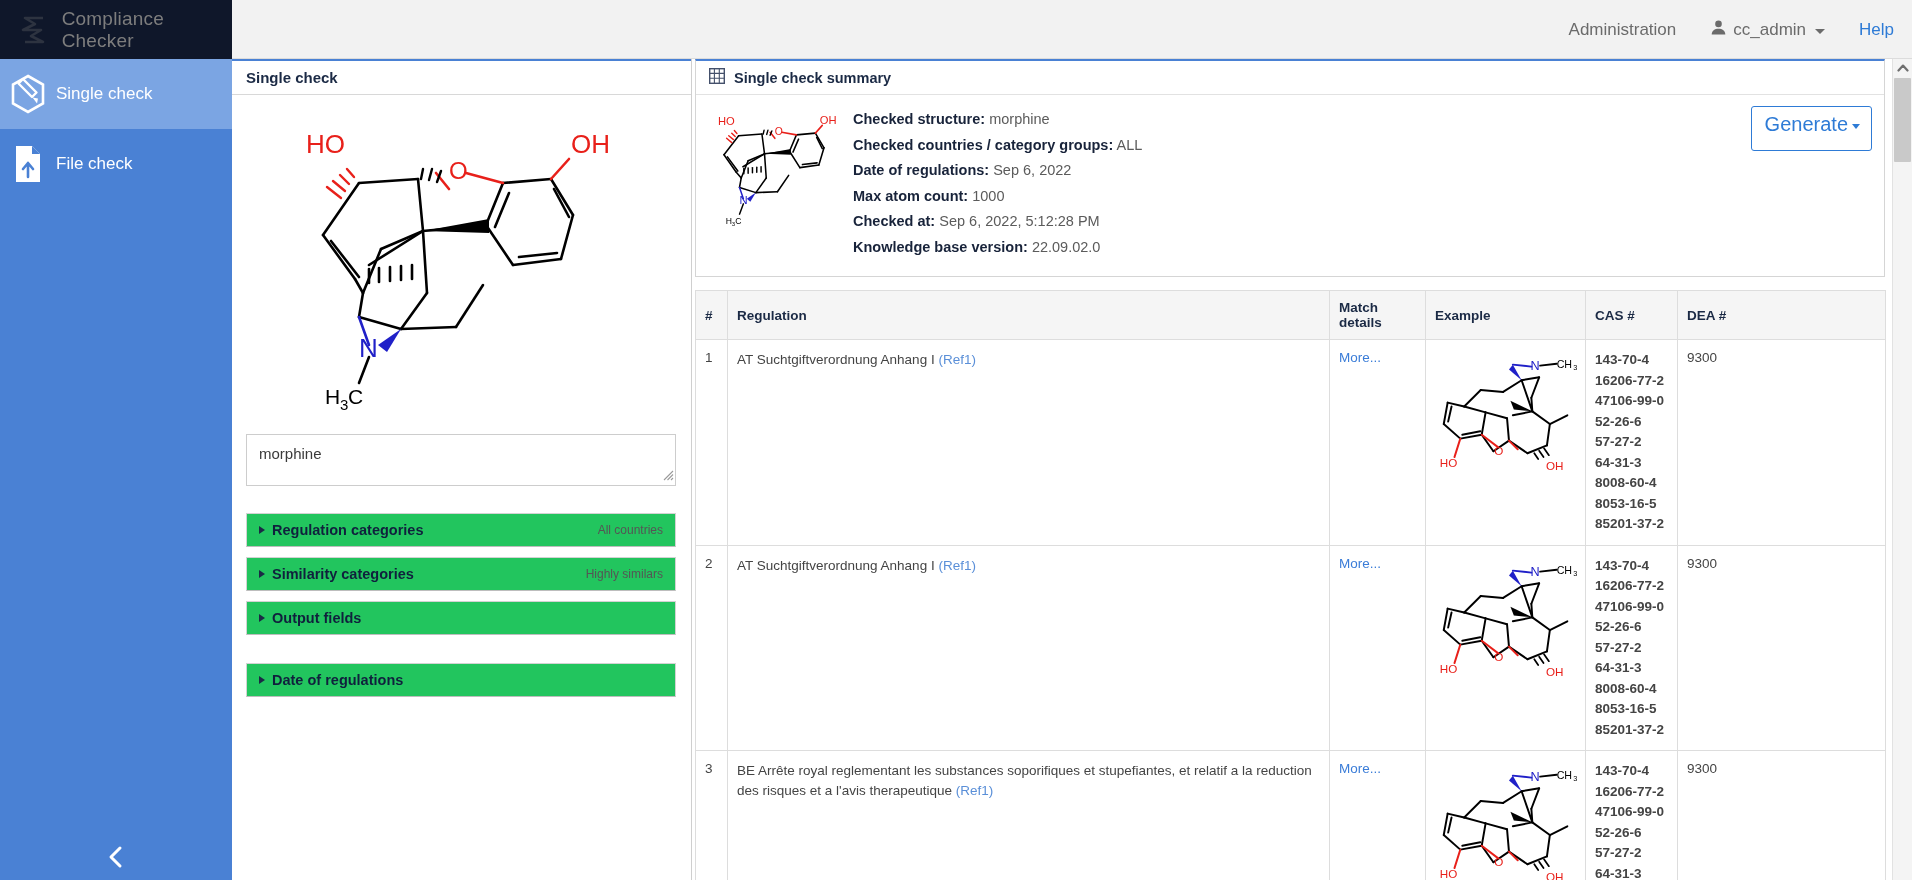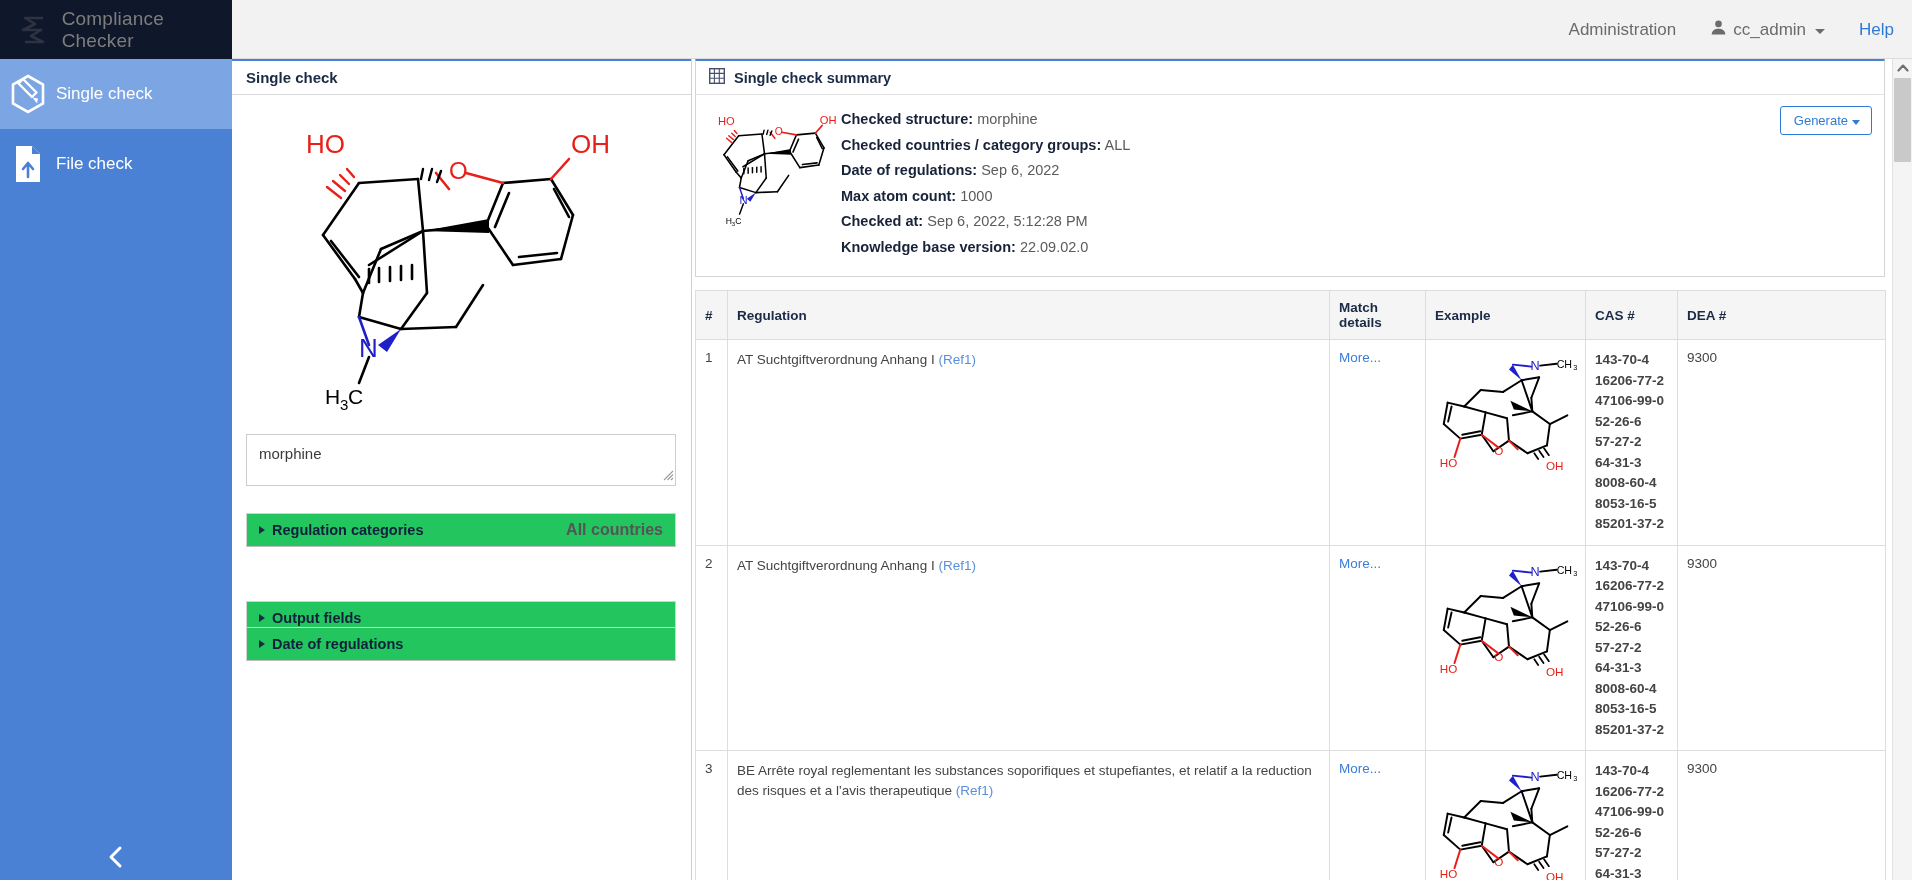--- a/index.html
+++ b/index.html
@@ -99,51 +99,51 @@
     border: 1px solid #d3d3d3; border-bottom-color: #bdbdbd;
     background: #22c55e; display: flex; align-items: center;
     padding: 0 12px; cursor: pointer;
   }
   .acc-caret {
     width: 0; height: 0; border-top: 4.5px solid transparent;
     border-bottom: 4.5px solid transparent; border-left: 6px solid #1b2a45;
     margin-right: 7px;
   }
   .acc-title { font-size: 14.5px; font-weight: bold; color: #10203d; }
-  .acc-value { margin-left: auto; font-size: 16px; color: #555; font-weight: bold; }
+  .acc-value { margin-left: auto; font-size: 12px; color: #555; font-weight: normal; }
 
   #acc1 { top: 418px; }
   #acc2 { top: 462px; }
   #acc3 { top: 506px; }
-  #acc4 { top: 532px; }
+  #acc4 { top: 568px; }
 
   
   #panel-right {
     position: absolute; left: 692px; top: 59px; width: 1200px; height: 607px;
     background: #fff;
   }
   #summary-card {
     position: absolute; left: 3px; top: 0; width: 1190px;
     border: 1px solid #d5d5d5; border-top: 2px solid #4a81d4;
     background: #fff;
   }
   #summary-head {
     height: 34px; display: flex; align-items: center; gap: 9px;
     padding: 0 13px; border-bottom: 1px solid #e2e2e2;
     font-size: 14.5px; font-weight: bold; color: #1b2a45;
   }
   #summary-body { display: flex; padding: 14px 13px 12px 13px; }
   #summary-thumb { width: 130px; height: 125px; flex: 0 0 130px; }
-  #summary-meta { margin-left: 2px; padding-top: 2px; }
+  #summary-meta { margin-left: 14px; padding-top: 2px; }
   .meta-row { font-size: 14.5px; margin-bottom: 9.5px; color: #5b5b5b; }
   .meta-row b { color: #18233a; }
   #generate-btn {
     position: absolute; right: 12px; top: 45px;
     border: 1px solid #2e7bd6; color: #2e7bd6; background: #fff;
-    font-size: 13px; padding: 6px 11px 6px 13px; border-radius: 3px;
+    font-size: 20px; padding: 6px 11px 14px 13px; border-radius: 3px;
     cursor: pointer; display: flex; align-items: center; gap: 4px;
     font-family: "Liberation Sans", sans-serif;
   }
   .caret-blue {
     width: 0; height: 0; border-left: 4.5px solid transparent;
     border-right: 4.5px solid transparent; border-top: 5px solid #2e7bd6;
     margin-top: 3px;
   }
 
   
@@ -344,20 +344,25 @@
             <path d="M13 7.5 L7.5 13"></path>
             <path d="M13 11 L11 13"></path>
         </g>
       </svg>
     </span>
 
     <div class="accordion" id="acc1">
       <span class="acc-caret"></span>
       <span class="acc-title">Regulation categories</span>
       <span class="acc-value">All countries</span>
+    </div>
+    <div class="accordion" id="acc2">
+      <span class="acc-caret"></span>
+      <span class="acc-title">Similarity categories</span>
+      <span class="acc-value">Highly similars</span>
     </div>
     <div class="accordion" id="acc3">
       <span class="acc-caret"></span>
       <span class="acc-title">Output fields</span>
       <span class="acc-value"></span>
     </div>
     <div class="accordion" id="acc4">
       <span class="acc-caret"></span>
       <span class="acc-title">Date of regulations</span>
       <span class="acc-value"></span>

